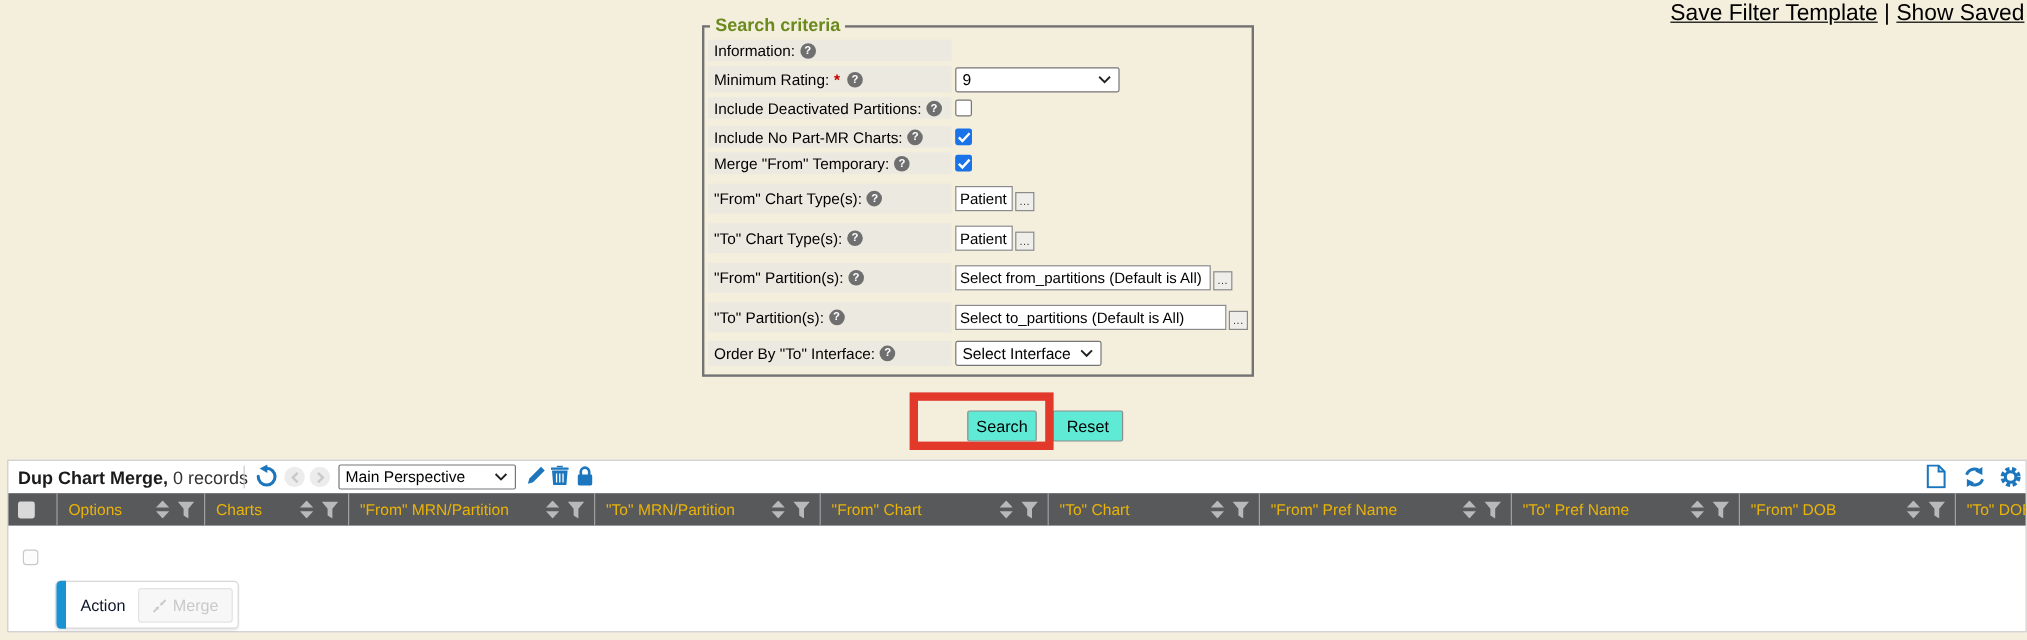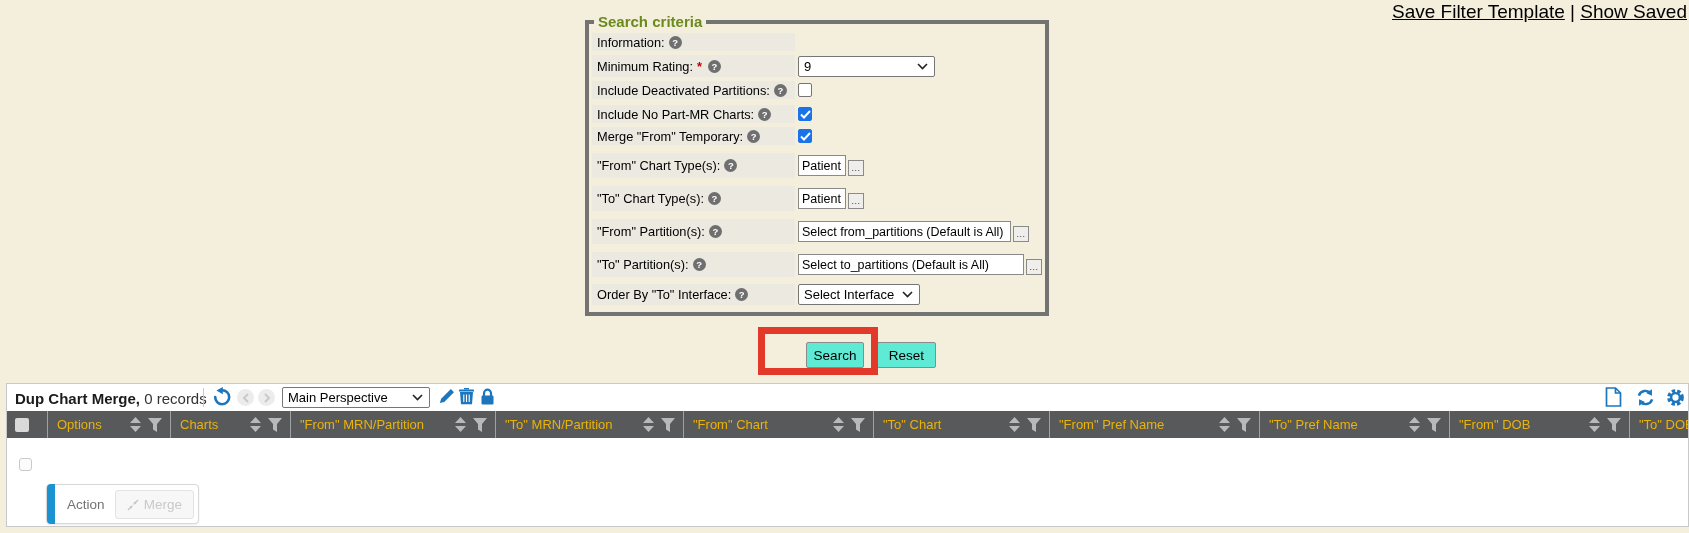--- a/index.html
+++ b/index.html
@@ -5,21 +5,21 @@
   * { box-sizing: border-box; }
   html,body { margin:0; padding:0; }
   body { background:#f4eedd; font-family:"Liberation Sans", sans-serif; }
   .stage { position:relative; width:1689px; height:533px; overflow:hidden; background:var(--page-cream,#f4eedd); }
 
   
   .top-links { position:absolute; top:1px; right:2px; font-size:19px; white-space:nowrap; color:#000; }
   .top-links a { color:#000; text-decoration:underline; cursor:pointer; }
 
   
-  fieldset.criteria { position:absolute; left:585px; top:13px; width:444px; border:4px solid #737373; padding:3px 3px 7px 3px; margin:0; }
+  fieldset.criteria { position:absolute; left:585px; top:13px; width:444px; border:2px solid #737373; padding:3px 3px 7px 3px; margin:0; }
   legend.crit-legend { font-size:15px; font-weight:bold; color:var(--legend-green,#6b8a1e); padding:0 4px; margin-left:2px; }
   .crit-row { display:flex; }
   .crit-label { width:203px; background:#ece9e1; display:flex; align-items:center; font-size:12.8px; color:#000; padding-left:5px; white-space:nowrap; flex:0 0 auto; }
   .req { color:#c00000; font-weight:bold; margin:0 2px 0 4px; }
   .help { display:inline-flex; width:13px; height:13px; border-radius:50%; background:#6f6f6f; color:#fff; font-size:9.5px; font-weight:bold; align-items:center; justify-content:center; margin-left:4px; flex:0 0 auto; cursor:pointer; }
   .crit-ctl { display:flex; align-items:center; margin-left:3px; }
   .selbox { height:21px; border:1px solid #767676; border-radius:2px; background:#fff; display:flex; align-items:center; justify-content:space-between; padding:0 6px 0 5px; font-size:13px; cursor:default; }
   .cb { width:14px; height:14px; border:1px solid #757575; border-radius:2px; background:#fff; display:inline-flex; align-items:center; justify-content:center; cursor:pointer; }
   .cb.on { background:var(--checkbox-blue,#1a73e8); border-color:var(--checkbox-blue,#1a73e8); }
   .txtbox { height:21px; border:1px solid #8a8a8a; background:#fff; font-size:12.5px; display:inline-flex; align-items:center; padding:0 3px; white-space:nowrap; overflow:hidden; }
@@ -45,21 +45,21 @@
   .grid-header { position:absolute; top:27px; left:0; right:0; height:27px; background:var(--header-gray,#58595b); display:flex; }
   .th { position:relative; display:flex; align-items:center; border-left:1px solid #9fa0a2; color:#eab308; font-size:13px; padding-left:9px; overflow:hidden; white-space:nowrap; flex:0 0 auto; cursor:pointer; }
   .th:first-child { border-left:none; }
   .th-icons { position:absolute; right:8px; display:flex; align-items:center; gap:7px; }
   .hdr-cb { width:14px; height:14px; background:#d9d9d9; border-radius:2px; margin-left:8px; cursor:pointer; }
 
   .row-cb { position:absolute; left:12px; top:74px; width:13px; height:13px; border:1px solid #c9c9c9; border-radius:3px; background:#fcfcfc; cursor:pointer; }
 
   .action-card { position:absolute; left:39px; top:100px; width:153px; height:40px; background:#fff; border:1px solid #d8d8d8; border-radius:4px; box-shadow:0 1px 2px rgba(0,0,0,.08); }
   .action-bar { position:absolute; left:0; top:-1px; bottom:-1px; width:8px; background:var(--action-accent-blue,#1b93d2); border-radius:4px 0 0 4px; }
-  .action-label { position:absolute; left:20px; top:0; bottom:0; display:flex; align-items:center; font-size:13.5px; color:#737373; }
+  .action-label { position:absolute; left:20px; top:0; bottom:0; display:flex; align-items:center; font-size:13.5px; color:#0f172a; }
   .merge-btn { position:absolute; left:68px; top:5px; width:79px; height:29px; background:#f7f7f7; border:1px solid #e3e3e3; border-radius:3px; color:#c9c9c9; font-size:13.5px; font-family:inherit; display:flex; align-items:center; justify-content:center; gap:5px; cursor:default; }
 </style>
 </head>
 <body>
 
 <div class="stage">
 
   <div class="top-links">
     <a>Save Filter Template</a>
     <span>|</span>

